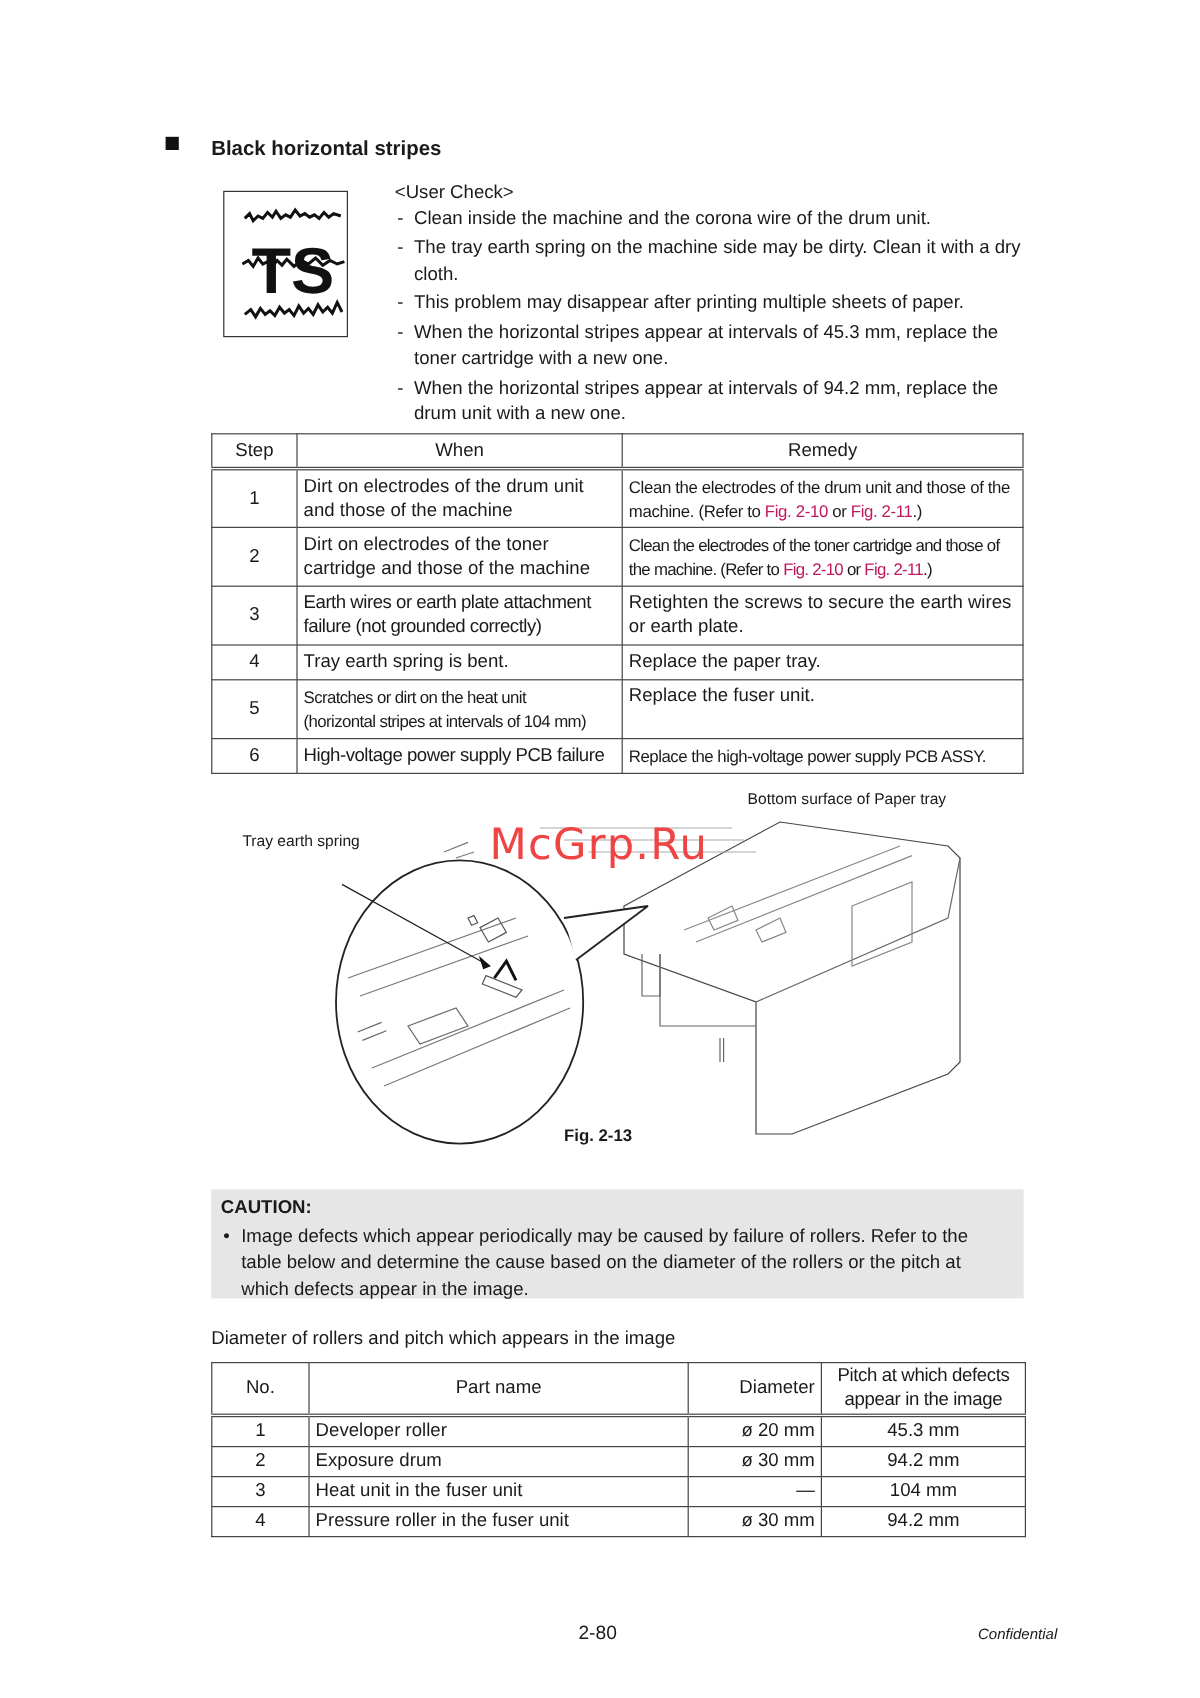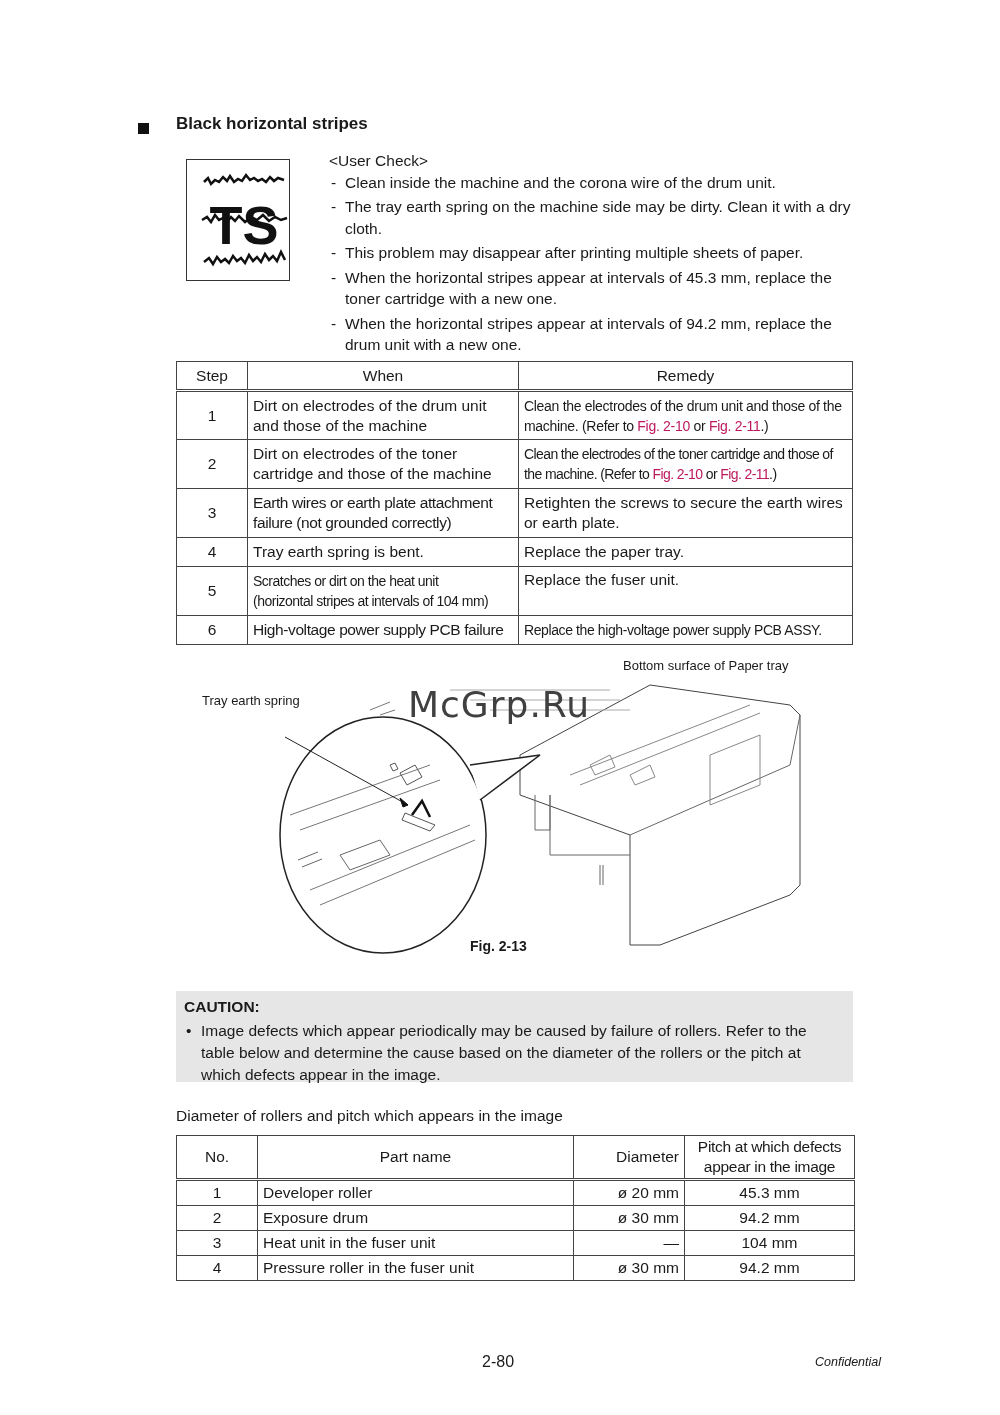--- a/index.html
+++ b/index.html
@@ -1,19 +1,19 @@
 <!DOCTYPE html>
 <html><head>
 <meta charset="utf-8">
 <style>
   html, body { margin: 0; padding: 0; background: #ffffff; }
   body { width: 1000px; height: 1415px; position: relative; font-family: "Liberation Sans", sans-serif; color: #1a1a1a; overflow: hidden; }
   .abs { position: absolute; }
 
-  .section-title { left: 138px; top: 114px; font-size: 17px; font-weight: bold; display: flex; align-items: flex-end; }
+  .section-title { left: 138px; top: 114px; font-size: 17px; font-weight: bold; display: flex; align-items: flex-start; }
   .section-title .bullet { width: 11px; height: 11px; background: #111; display: inline-block; margin-right: 27px; }
 
   .sample-img { left: 186px; top: 159px; width: 90px; height: 120px; border: 1.5px solid #333; background: #fff; padding-left: 12px; }
 
   .user-check { left: 329px; top: 150px; width: 530px; font-size: 15.5px; line-height: 21.5px; }
   .user-check .uc-head { margin-bottom: 0px; }
   .user-check .uc-item { display: flex; margin-top: 3px; }
   .user-check .uc-item .dash { width: 14px; flex: 0 0 14px; text-align: left; padding-left: 2px; }
 
   table { border-collapse: collapse; }
@@ -23,21 +23,21 @@
   .trouble-table td { line-height: 20px; }
   .trouble-table td.step { text-align: center; width: 60px; }
   .trouble-table td.cause { width: 260px; }
   .trouble-table .cond { font-size: 14px; letter-spacing: -0.3px; }
   .link { color: #be185d; }
 
   .figure { left: 190px; top: 655px; width: 620px; height: 300px; }
   .fig-label-bottom { left: 623px; top: 658px; font-size: 13px; }
   .fig-label-spring { left: 202px; top: 693px; font-size: 13px; }
   .fig-caption { left: 470px; top: 938px; font-size: 14px; font-weight: bold; }
-  .watermark { left: 408px; top: 684px; font-size: 36px; color: #404040; font-family: "DejaVu Sans", sans-serif; letter-spacing: 1px; }
+  .watermark { left: 408px; top: 684px; font-size: 36px; color: #ef4444; font-family: "DejaVu Sans", sans-serif; letter-spacing: 1px; }
 
   .caution { left: 176px; top: 991px; width: 677px; height: 91px; background: #e6e6e6; font-size: 15.5px; line-height: 22px; }
   .caution .c-title { position: absolute; left: 8px; top: 5px; font-weight: bold; }
   .caution .c-item { position: absolute; left: 10px; top: 29px; width: 650px; display: flex; }
   .caution .c-item .dot { width: 15px; flex: 0 0 15px; }
 
   .rollers-caption { left: 176px; top: 1107px; font-size: 15.5px; }
 
   .rollers-table { left: 176px; top: 1135px; width: 679px; font-size: 15.5px; }
   .rollers-table th, .rollers-table td { border: 1px solid #444; font-weight: normal; padding: 0 5px; }

